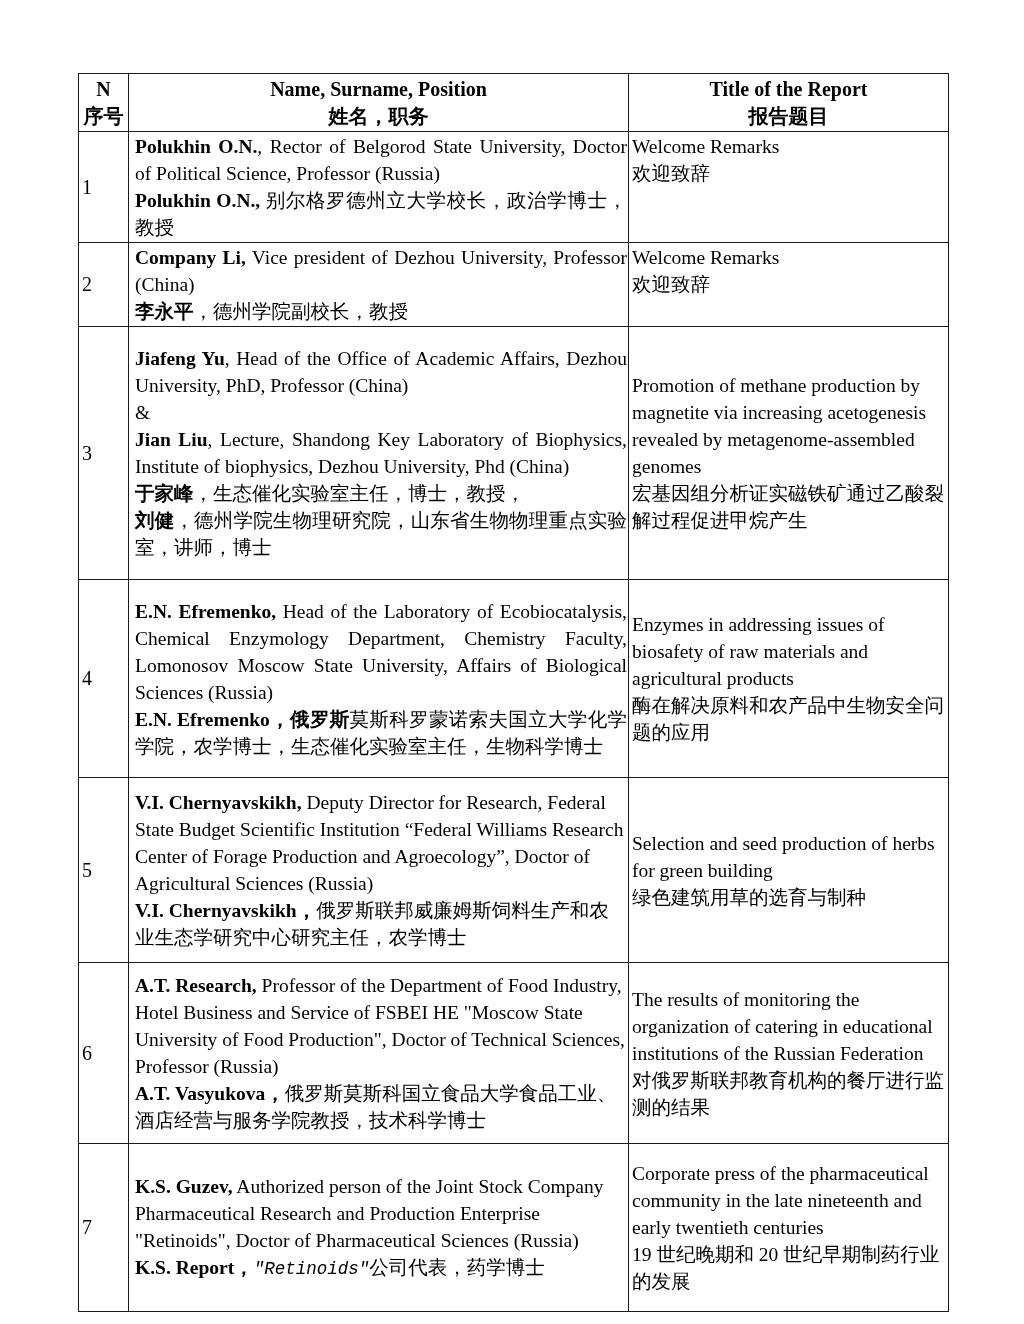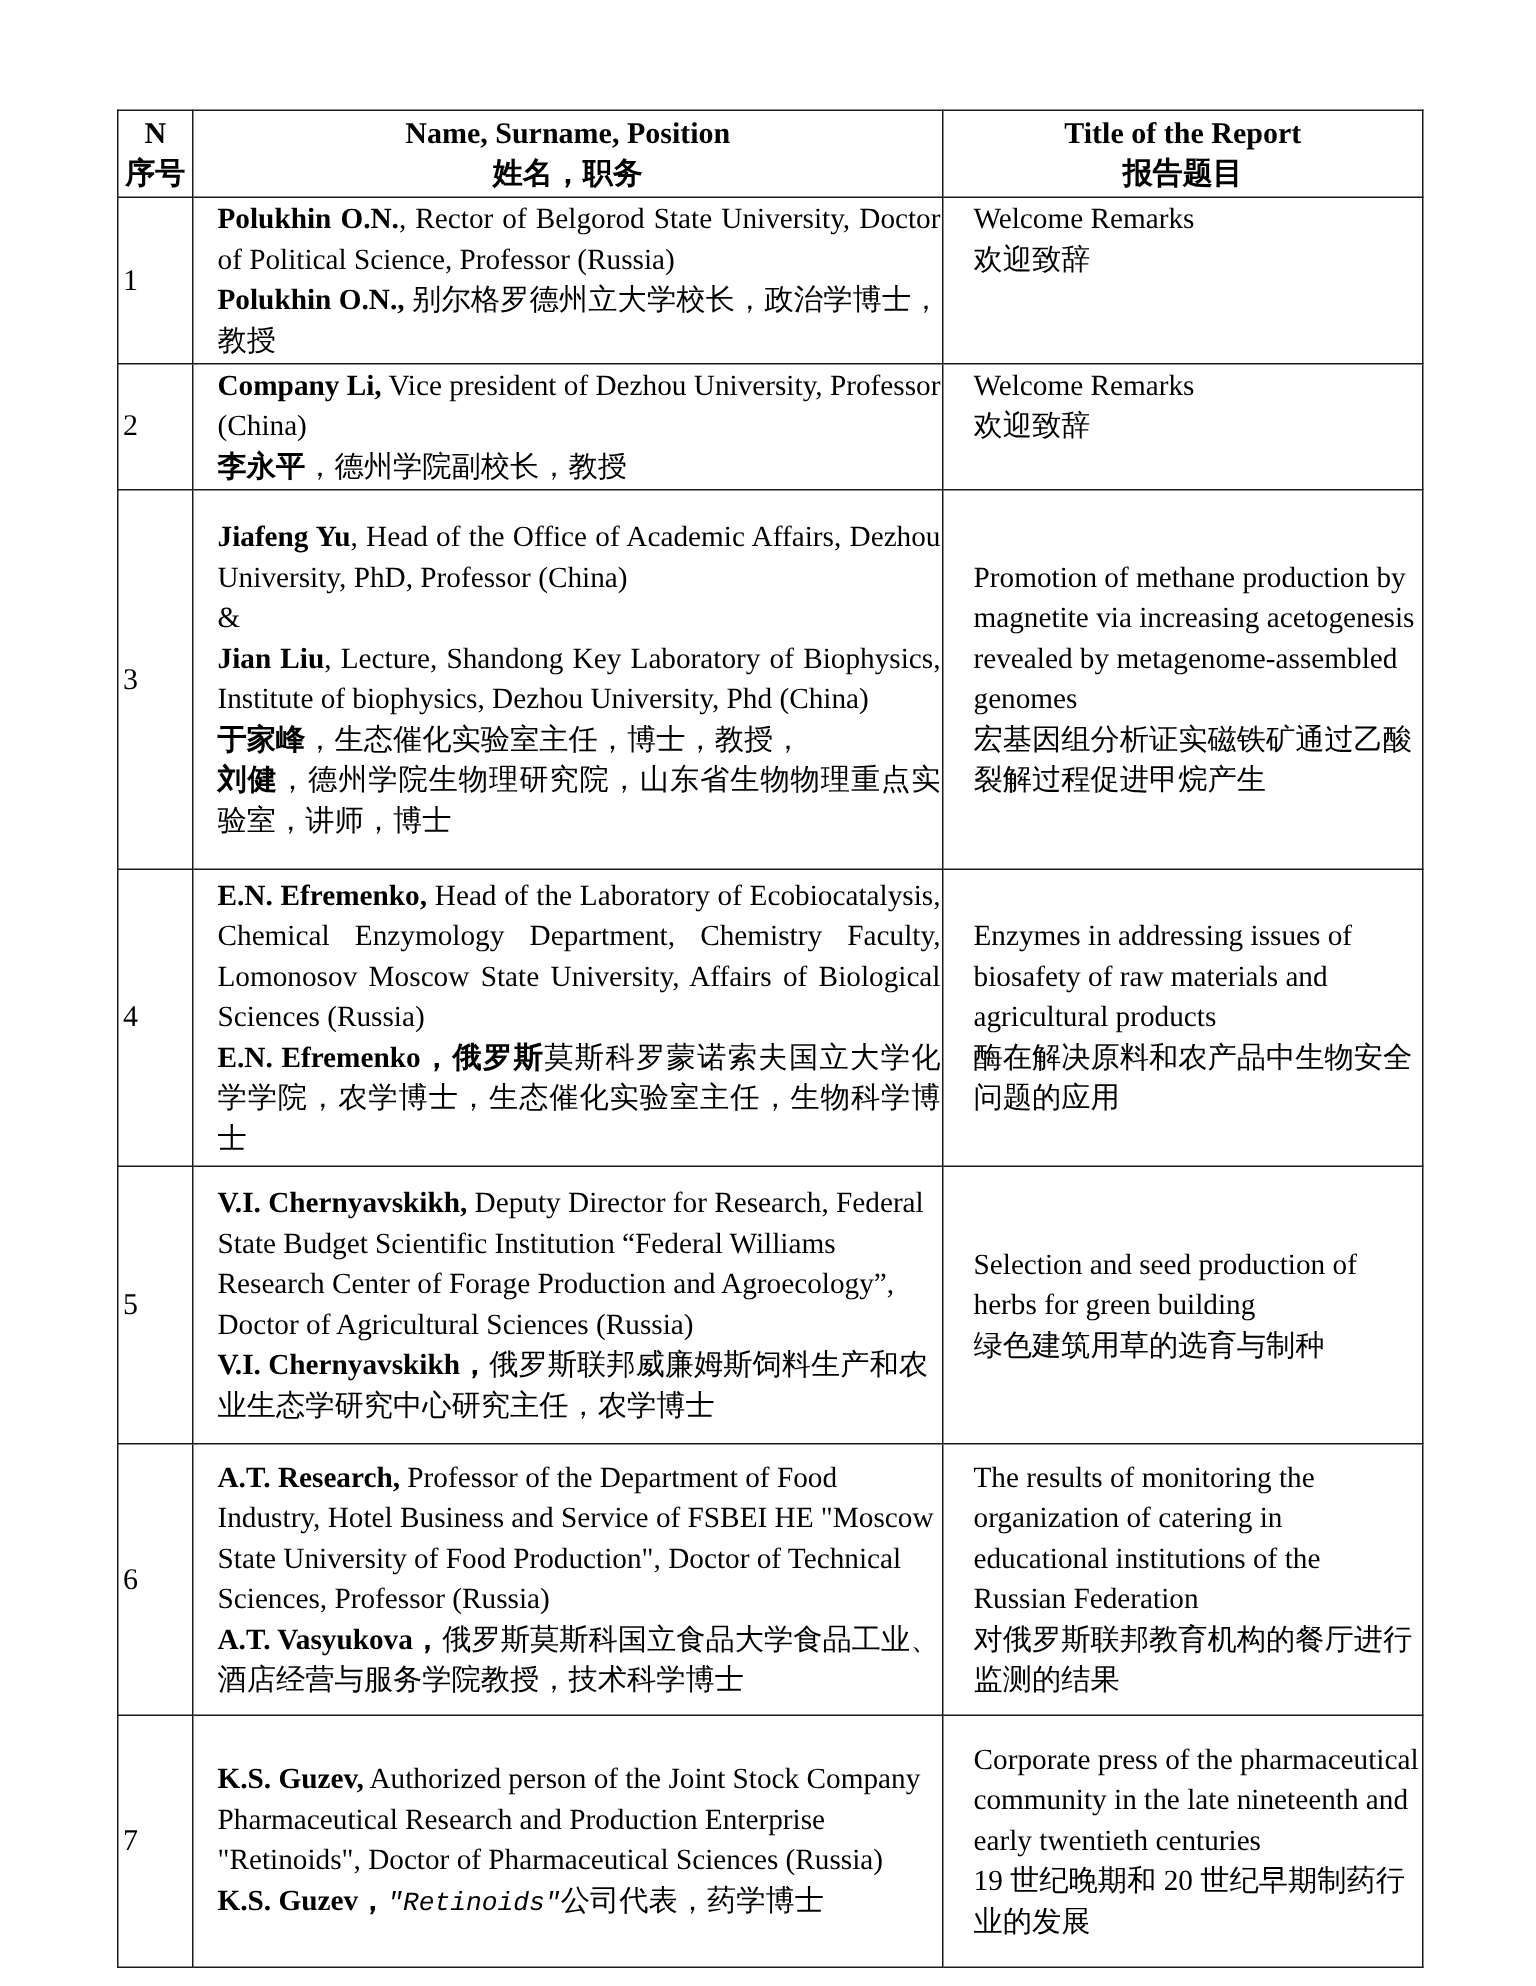--- a/index.html
+++ b/index.html
@@ -19,22 +19,22 @@
   th,td{
     border:1.5px solid #1a1a1a;
     padding:1px 2px;
     font-size:19.5px;line-height:27px;
     vertical-align:middle;
     overflow:hidden;
   }
   thead tr{height:58px;}
   th{font-weight:bold;text-align:center;font-size:20px;}
   td.cn{padding-left:3px;font-size:20px;text-align:left;}
-  td.name{padding-left:16px;padding-right:1px;}
-  td.title{padding-left:20px;padding-right:2px;}
+  td.name{padding-left:6px;padding-right:1px;}
+  td.title{padding-left:3px;padding-right:2px;}
   
   tbody tr:nth-child(1){height:106px;}
   tbody tr:nth-child(2){height:83px;}
   tbody tr:nth-child(3){height:253px;}
   tbody tr:nth-child(4){height:198px;}
   tbody tr:nth-child(5){height:185px;}
   tbody tr:nth-child(6){height:181px;}
   tbody tr:nth-child(7){height:168px;}
   
   tbody tr:nth-child(-n+4) td.name{text-align:justify;}
@@ -137,21 +137,21 @@
           </td>
           <td class="title">
             <div class="para"><span>The results of monitoring the organization of catering in educational institutions of the Russian Federation</span></div>
             <div class="para"><span>对俄罗斯联邦教育机构的餐厅进行监测的结果</span></div>
           </td>
         </tr>
         <tr class="">
           <td class="cn">7</td>
           <td class="name">
             <div class="para"><span class="b">K.S. Guzev,</span><span> Authorized person of the Joint Stock Company Pharmaceutical Research and Production Enterprise "Retinoids", Doctor of Pharmaceutical Sciences (Russia)</span></div>
-            <div class="para"><span class="b">K.S. Guzev，</span><span class="m">″Retinoids″</span><span>公司代表，药学博士</span></div>
+            <div class="para"><span class="b">K.S. Report，</span><span class="m">″Retinoids″</span><span>公司代表，药学博士</span></div>
           </td>
           <td class="title">
             <div class="para"><span>Corporate press of the pharmaceutical community in the late nineteenth and early twentieth centuries</span></div>
             <div class="para"><span>19 世纪晚期和 20 世纪早期制药行业的发展</span></div>
           </td>
         </tr>
       </tbody>
   </table>
 </div>
 

